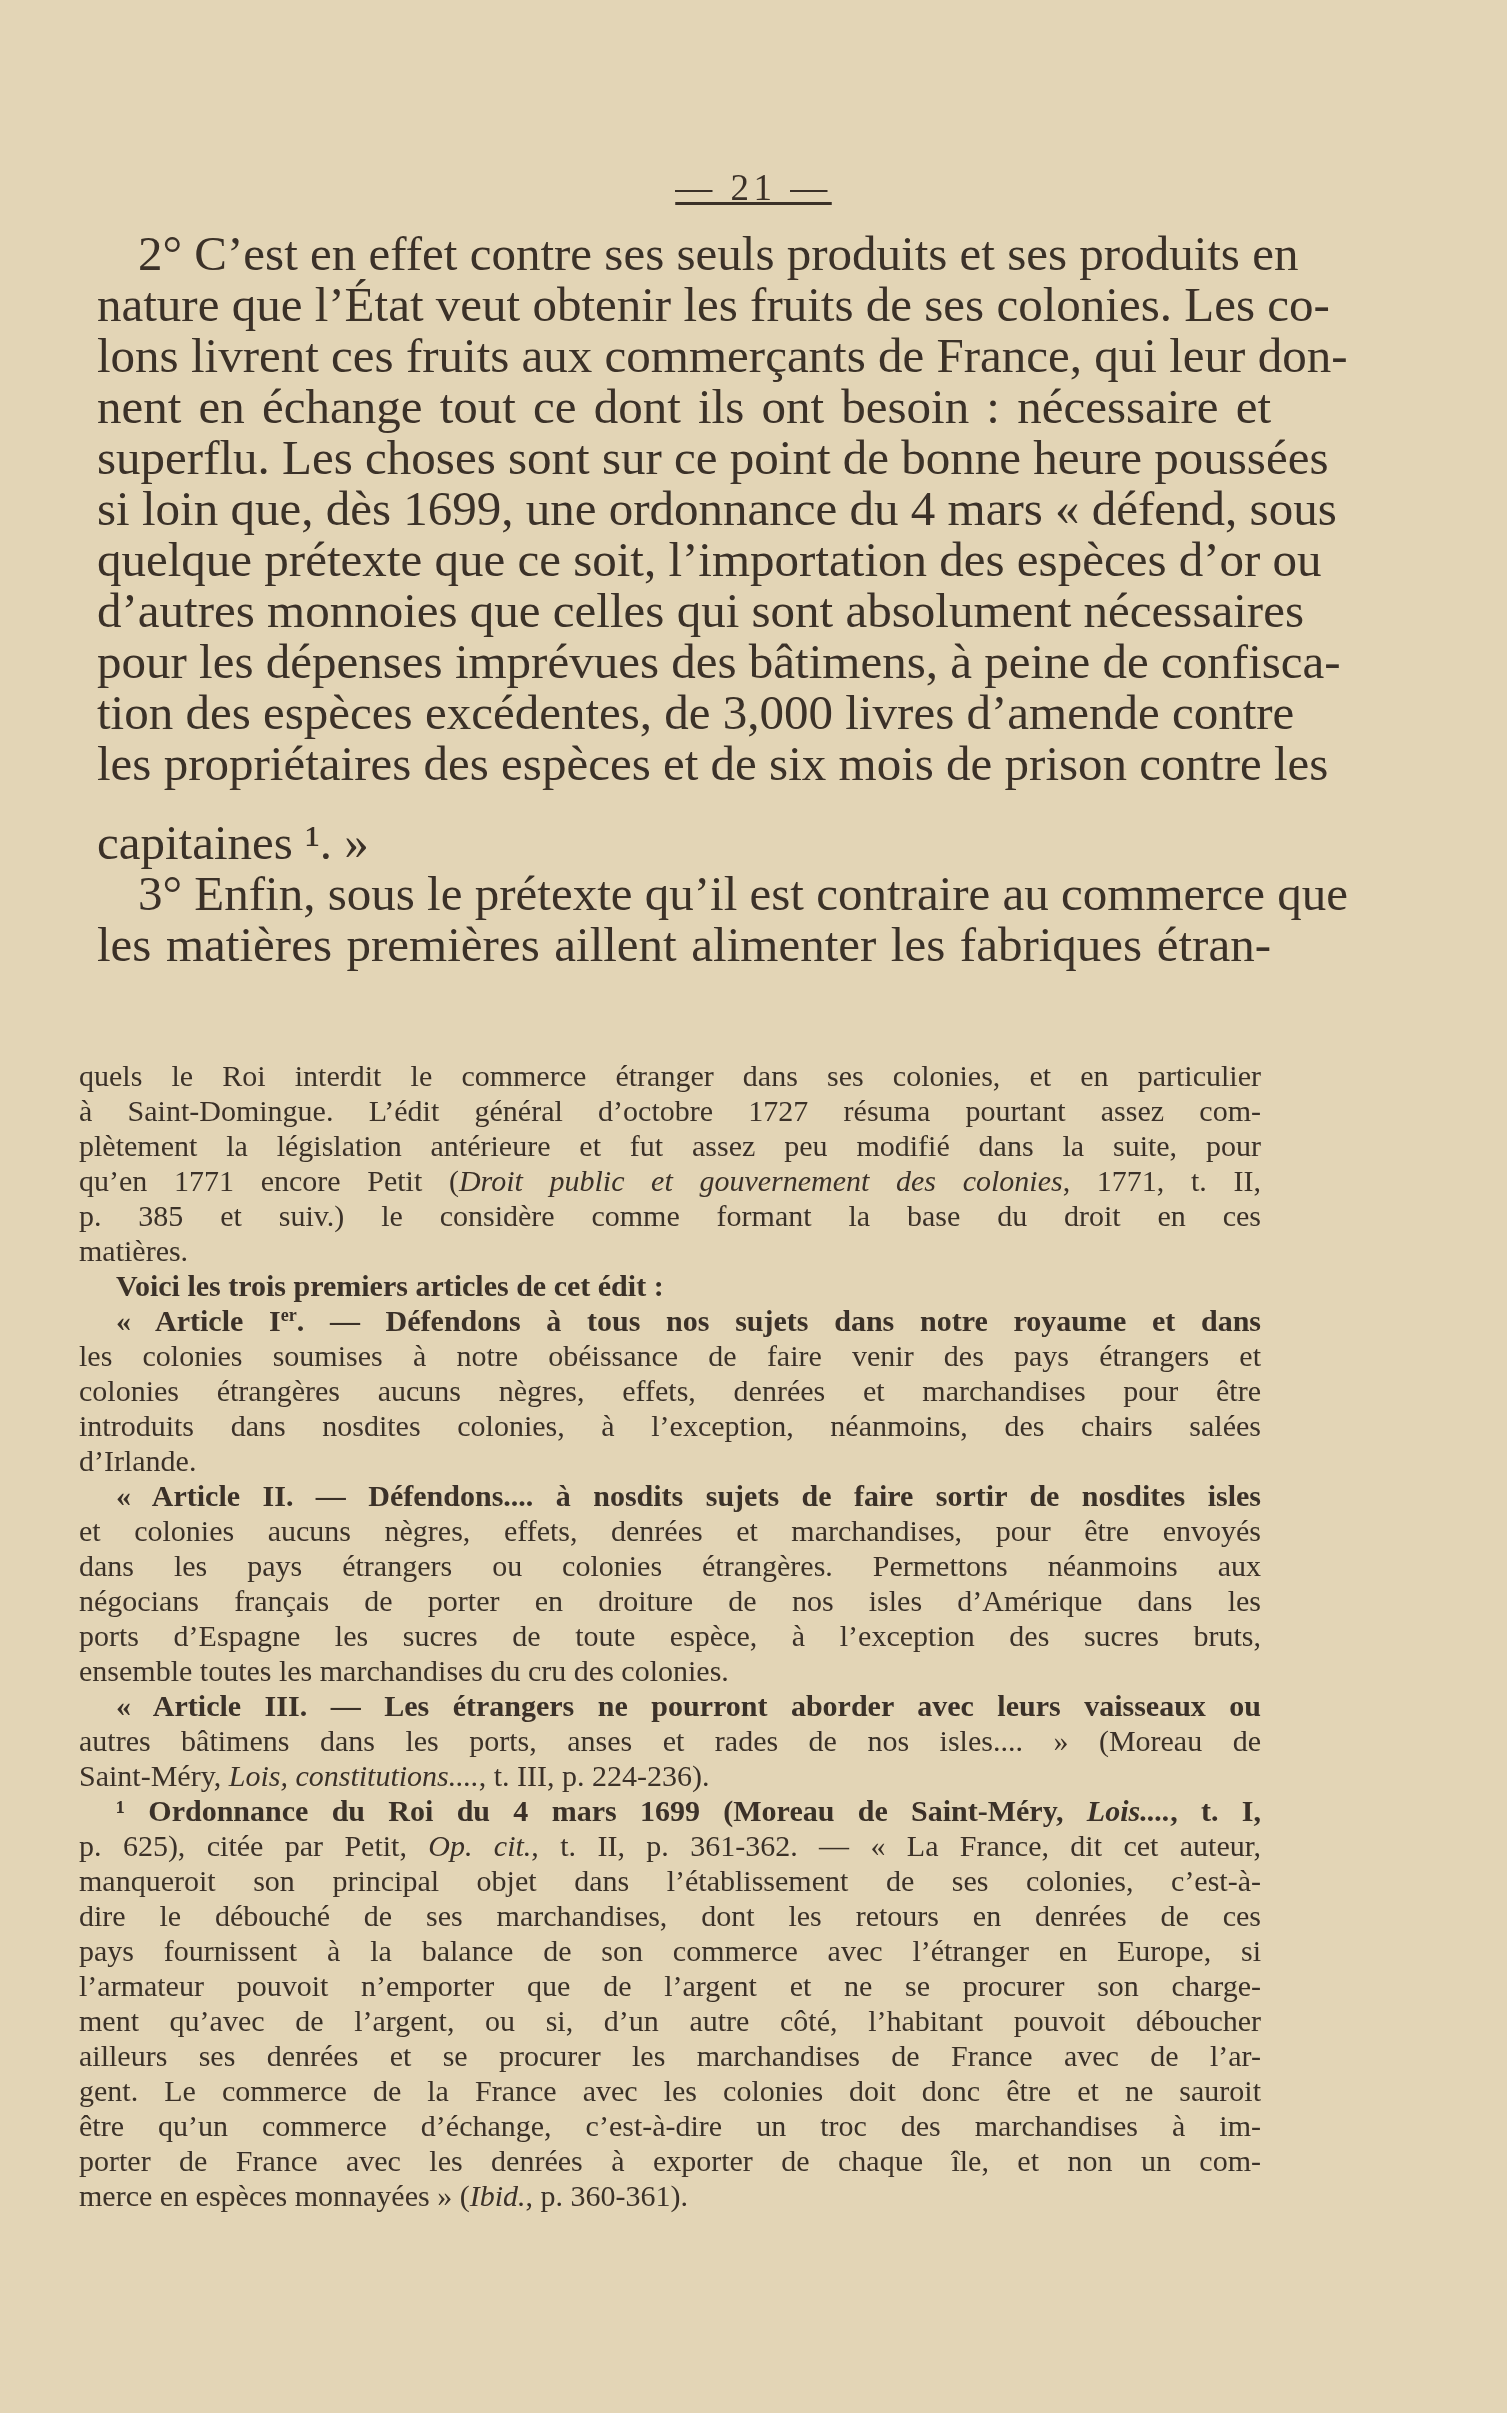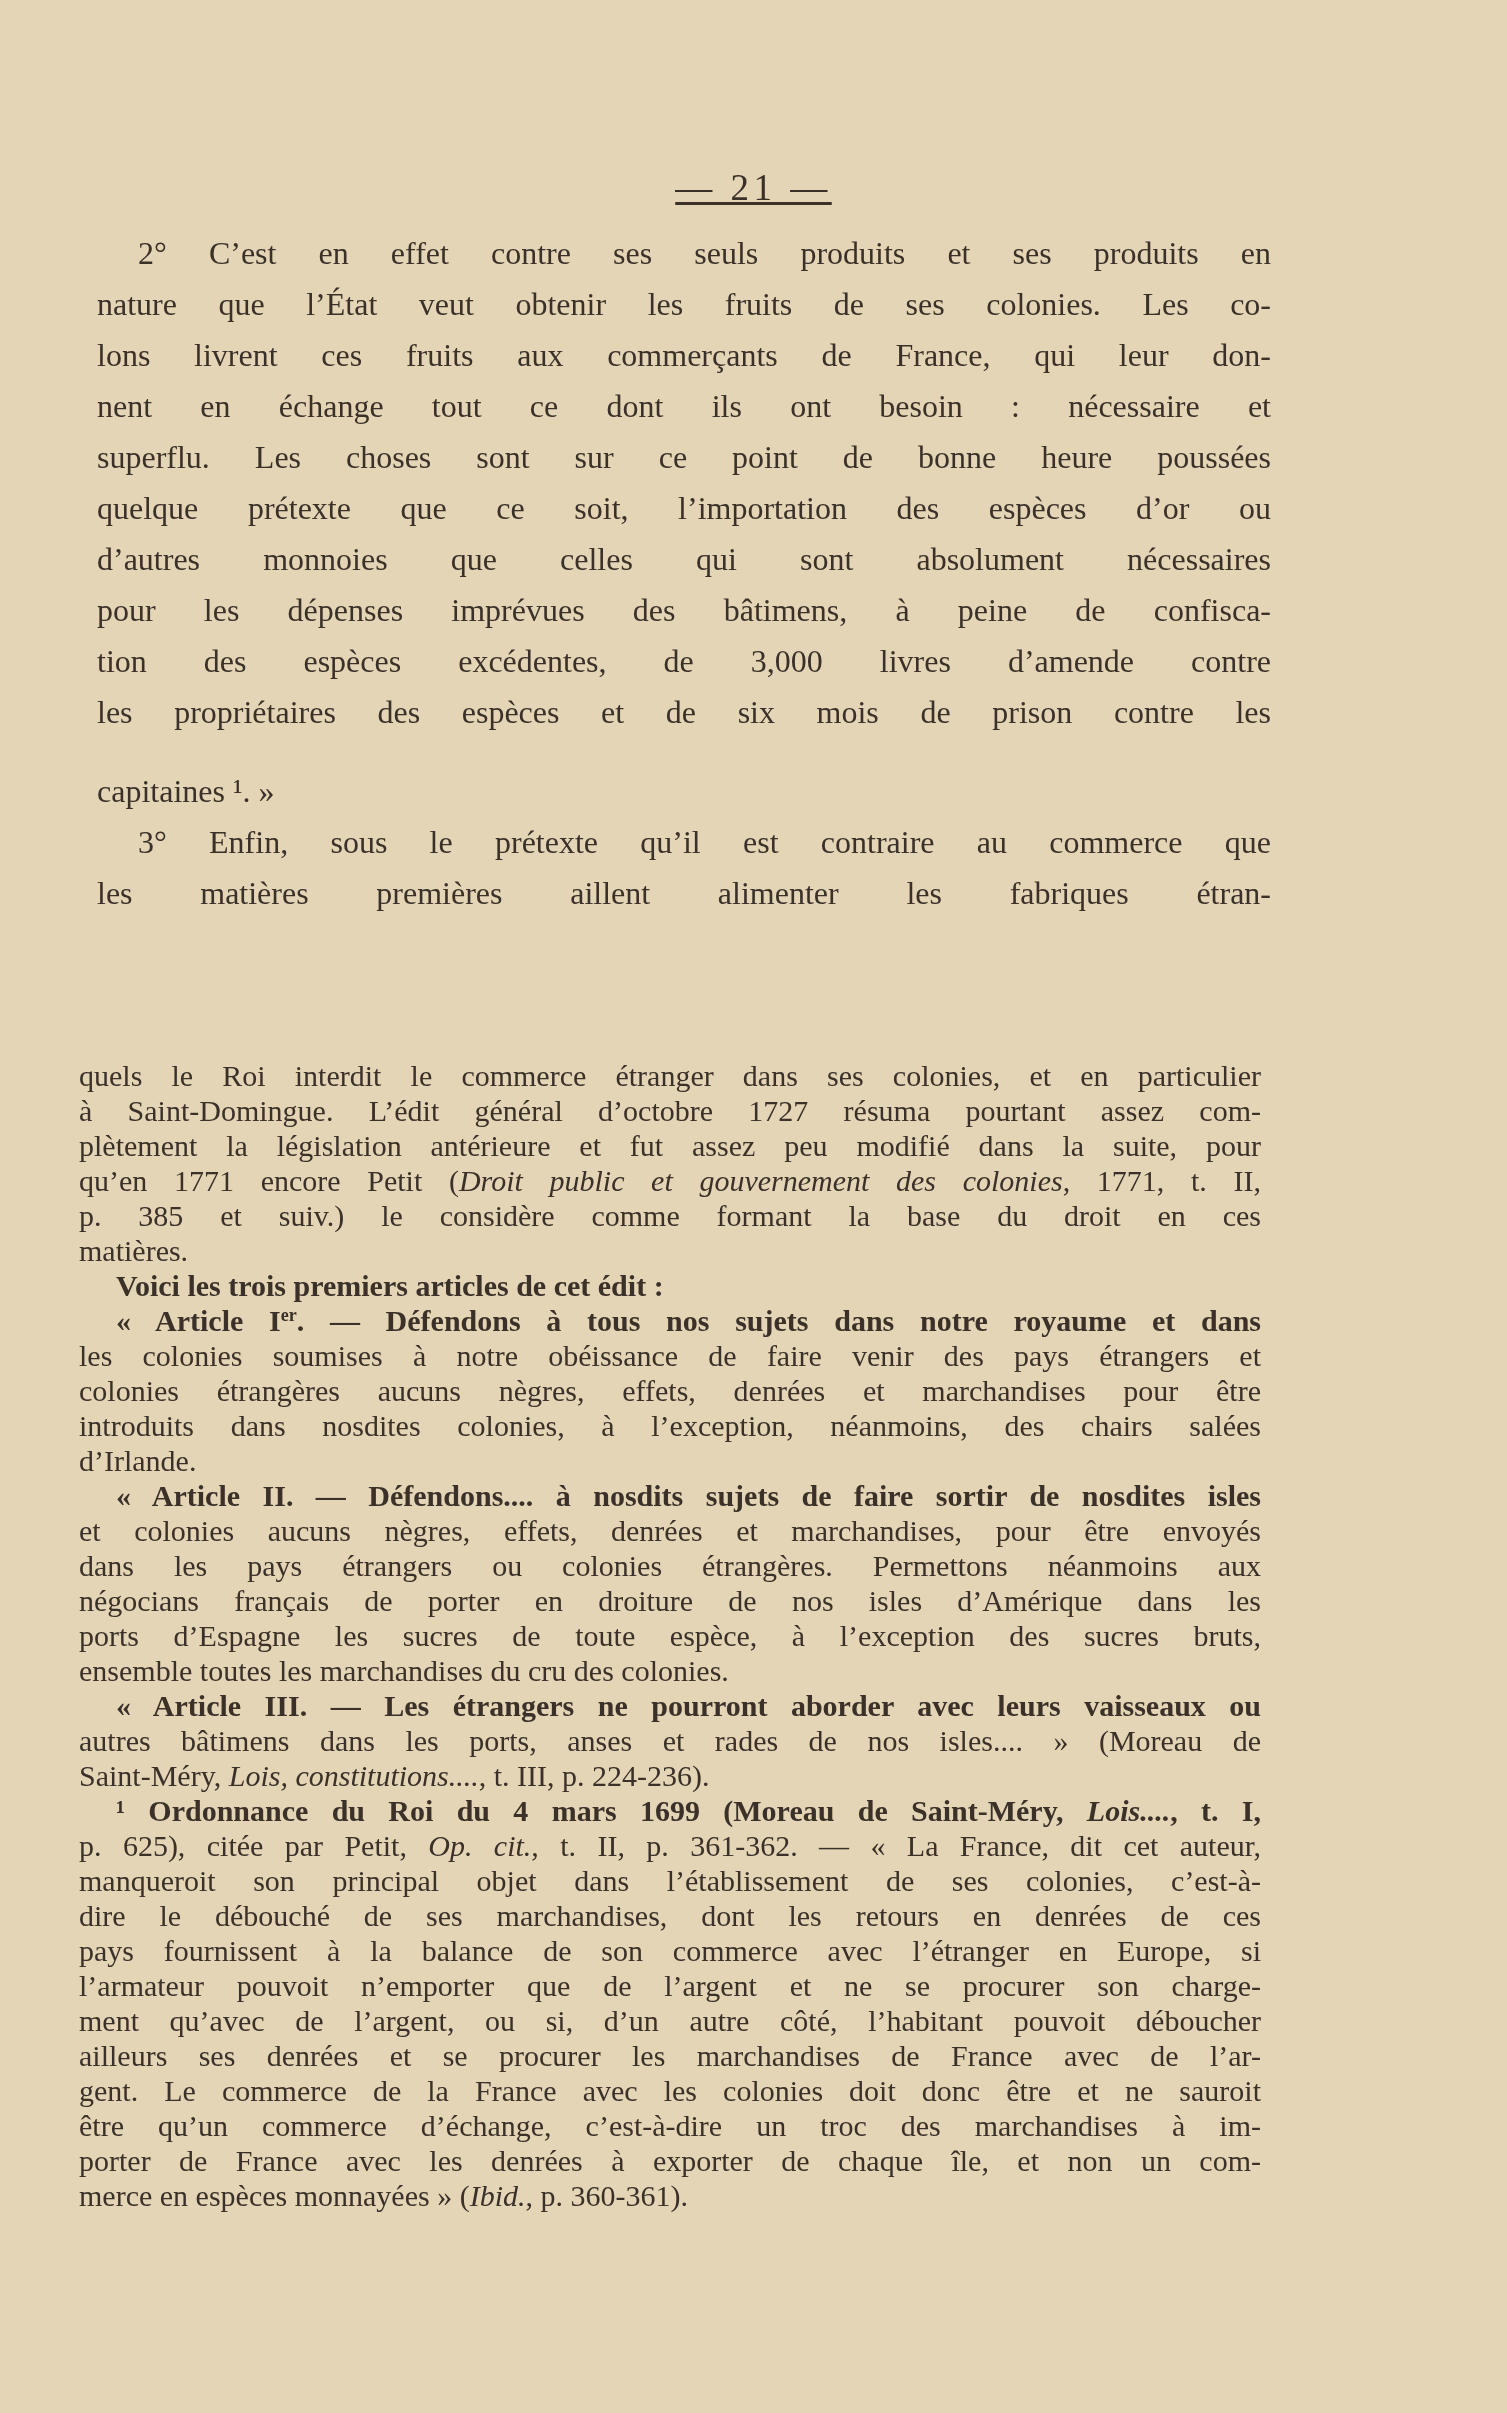--- a/index.html
+++ b/index.html
@@ -10,21 +10,21 @@
     font-family: "Liberation Serif", "DejaVu Serif", serif;
     position: relative;
     overflow: hidden;
   }
   .page-number {
     position: absolute; top: 166px; left: 0; width: 1507px;
     text-align: center; font-size: 37px; letter-spacing: 4.5px; text-decoration: underline;
   }
   .main-text {
     position: absolute; top: 228px; left: 97px; width: 1174px;
-    font-size: 32px; line-height: 51px;
+    font-size: 49px; line-height: 51px;
     text-align: justify; text-align-last: justify;
   }
   .main-text .line { display: block; height: 51px; white-space: nowrap; text-align: justify; text-align-last: justify; }
   .main-text .line.last { text-align-last: left; margin-top: 28px; }
   .main-text .indent { padding-left: 41px; }
   .notes {
     position: absolute; top: 1058px; left: 79px; width: 1182px;
     font-size: 30px; line-height: 35px;
   }
   .notes .line { display: block; height: 35px; white-space: nowrap; text-align: justify; text-align-last: justify; }
@@ -37,20 +37,21 @@
 <body>
 
 <div class="page-number">— 21 —</div>
 
 <div class="main-text">
   <span class="line indent">2° C’est en effet contre ses seuls produits et ses produits en</span>
   <span class="line">nature que l’État veut obtenir les fruits de ses colonies. Les co-</span>
   <span class="line">lons livrent ces fruits aux commerçants de France, qui leur don-</span>
   <span class="line">nent en échange tout ce dont ils ont besoin : nécessaire et</span>
   <span class="line">superflu. Les choses sont sur ce point de bonne heure poussées</span>
+  <span class="line">si loin que, dès 1699, une ordonnance du 4 mars « défend, sous</span>
   <span class="line">quelque prétexte que ce soit, l’importation des espèces d’or ou</span>
   <span class="line">d’autres monnoies que celles qui sont absolument nécessaires</span>
   <span class="line">pour les dépenses imprévues des bâtimens, à peine de confisca-</span>
   <span class="line">tion des espèces excédentes, de 3,000 livres d’amende contre</span>
   <span class="line">les propriétaires des espèces et de six mois de prison contre les</span>
   <span class="line last">capitaines ¹. »</span>
   <span class="line indent">3° Enfin, sous le prétexte qu’il est contraire au commerce que</span>
   <span class="line">les matières premières aillent alimenter les fabriques étran-</span>
 </div>
 

